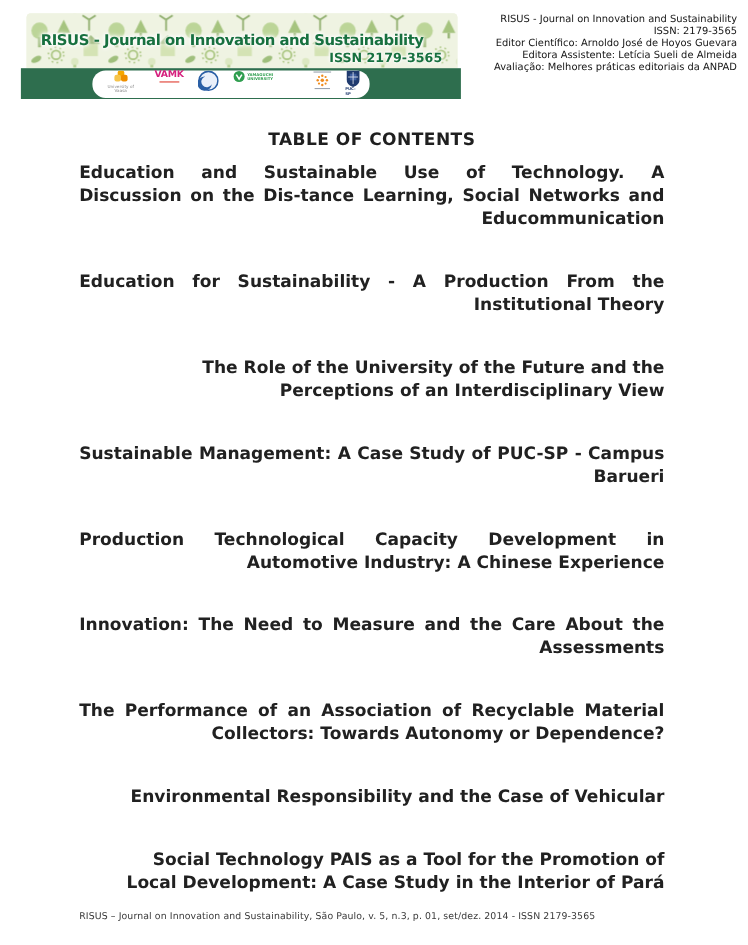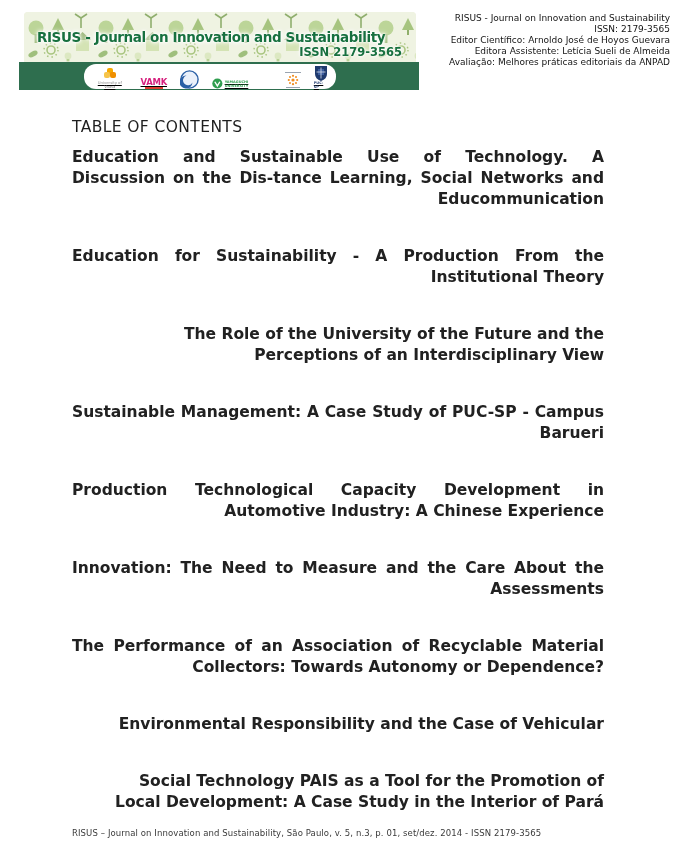--- a/index.html
+++ b/index.html
@@ -30,40 +30,40 @@
     font-size:11.5px;font-weight:bold;color:var(--title-green);
     text-shadow:0 0 2px #fff,0 0 3px #fff,0 0 5px #fff;
   }
   .banner-bar{
     position:absolute;left:19px;top:62px;width:400px;height:28px;
     background:var(--banner-green);
   }
   .logo-strip{
     position:absolute;left:65px;top:2px;width:252px;height:25px;
     background:#fff;border-radius:12px;
-    display:flex;align-items:flex-end;justify-content:center;gap:13px;padding:0 8px;box-sizing:border-box;text-decoration:underline;
+    display:flex;align-items:flex-start;justify-content:center;gap:13px;padding:0 8px;box-sizing:border-box;
   }
   .logo{display:flex;flex-direction:column;align-items:center;line-height:1;}
   .logo .lbl{font-size:3.8px;color:#8a8a8a;text-align:center;line-height:4px;margin-top:1px;}
   .logo-vamk .big{font-size:8.5px;font-weight:900;color:#d6217e;letter-spacing:-0.3px;}
   .logo-vamk .bar{width:18px;height:1.6px;background:#e03c31;margin-top:1px;}
   .logo-yama{flex-direction:row;gap:2px;align-items:center;}
   .logo-yama .txt{font-size:3.5px;color:#2f9e4f;font-weight:bold;line-height:4px;}
   .logo-uni .tbar{background:#9aa4b0;height:1.2px;margin:1px 0;}
   .logo-puc .lblp{font-size:3.5px;color:#1f3a6e;font-weight:bold;margin-top:1px;}
   
   .journal-info{
     position:absolute;top:13px;right:10px;width:330px;
     text-align:right;font-size:9px;line-height:11px;color:#141414;
   }
   
   .content{position:absolute;left:72px;top:118px;width:532px;color:var(--body-text);}
   .toc-heading{
-    margin:0 0 11px 0;font-size:15.5px;font-weight:normal;letter-spacing:.4px;
-    text-align:left;color:#1f1f1f;
+    margin:0 0 11px 0;font-size:15.5px;font-weight:bold;letter-spacing:.4px;
+    text-align:center;color:#1f1f1f;
   }
   .entry{margin-bottom:36px;font-size:15.5px;font-weight:bold;line-height:21px;}
   .entry:last-child{margin-bottom:0;}
   .entry .line{text-align:right;}
   .entry .line.stretch{text-align:justify;text-align-last:justify;}
   
   .footer{
     position:absolute;left:72px;top:828px;width:560px;
     font-size:8.5px;letter-spacing:.1px;color:var(--footer-text);
   }

